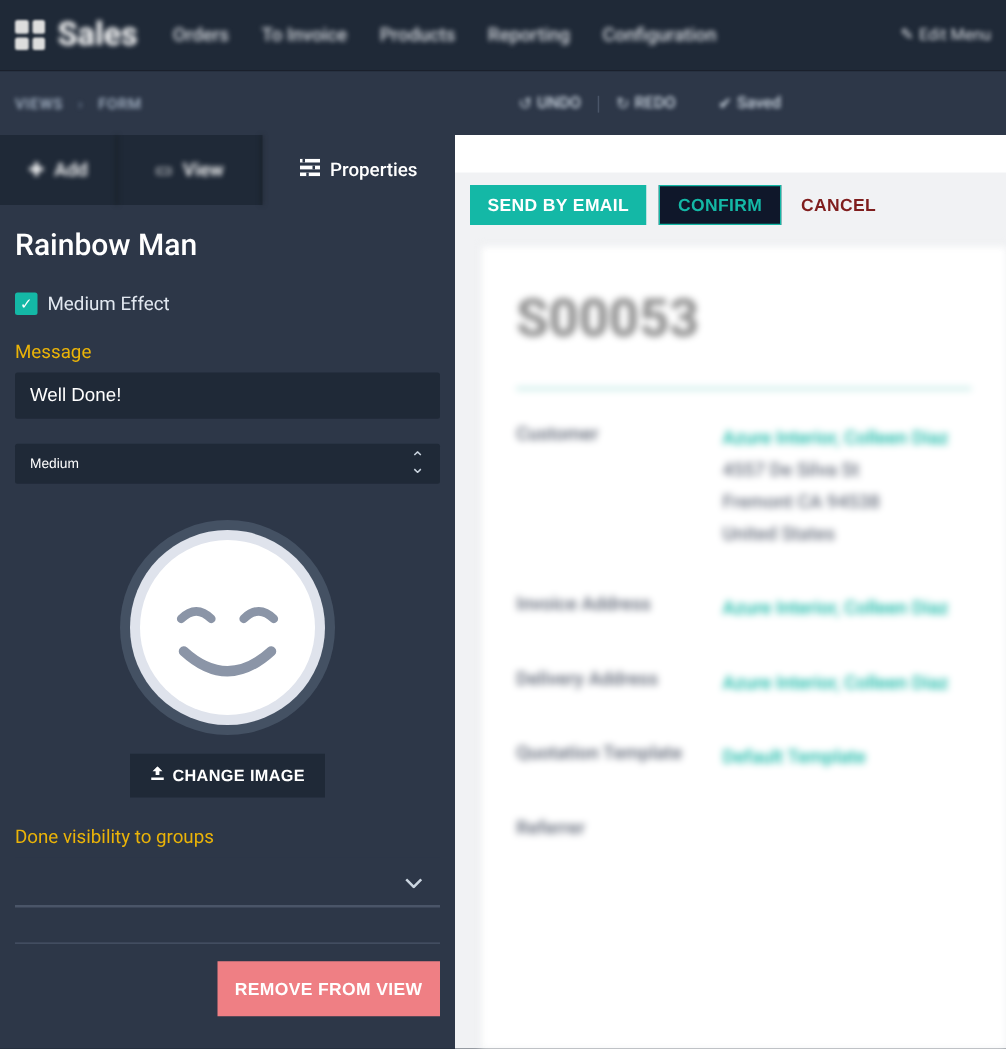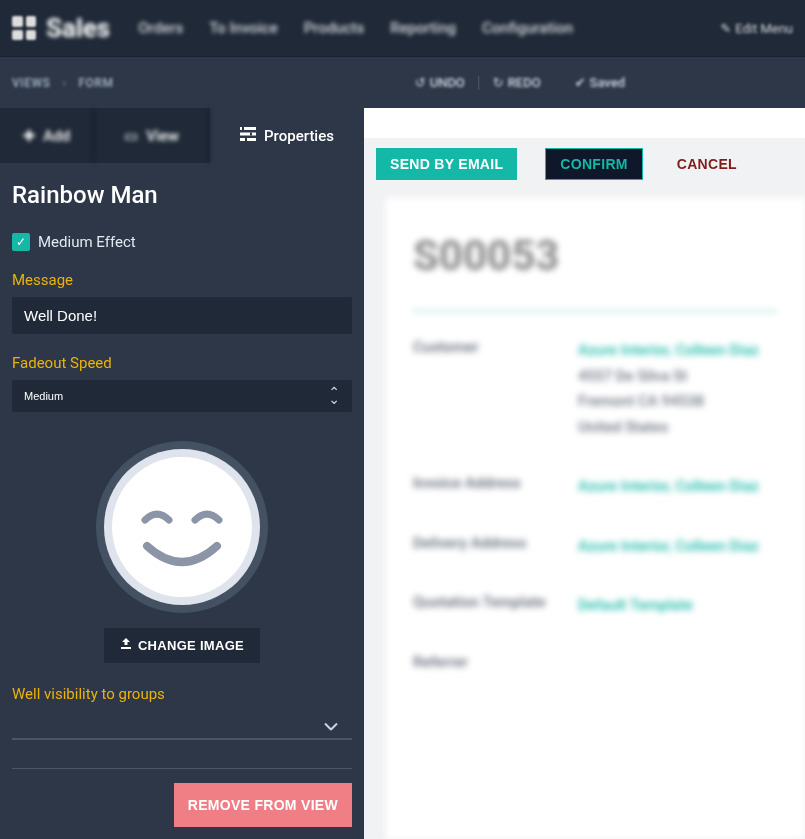--- a/index.html
+++ b/index.html
@@ -273,21 +273,21 @@
   flex-direction: column;
   position: relative;
 }
 .right-topbar {
   height: 30px;
   background: #fff;
 }
 .action-row {
   padding: 10px 12px 16px 12px;
   display: flex;
-  gap: 28px;
+  gap: 10px;
   align-items: center;
 }
 .btn-primary {
   background: #14b8a6;
   color: #fff;
   border: none;
   padding: 8px 14px;
   font-size: 14px;
   font-weight: 700;
   letter-spacing: 0.3px;
@@ -427,21 +427,20 @@
       <div class="checkbox-row">
         <div class="checkbox">
           <span>✓</span>
         </div>
         <span class="checkbox-label">Medium Effect</span>
       </div>
 
       <div class="field-label">Message</div>
       <input class="text-input" value="Well Done!" style="">
 
-      <div class="field-label">Fadeout Speed</div>
       <div class="select-row">
         <select class="select">
           <option>Medium</option>
         </select>
         <span class="select-caret">
             <span>⌃</span>
             <span>⌄</span>
           </span>
       </div>
 
@@ -460,21 +459,21 @@
           <span>
             <svg width="12" height="12" viewBox="0 0 12 12">
                 <path d="M6 0 L2 4 L4.5 4 L4.5 7 L7.5 7 L7.5 4 L10 4 Z" fill="#fff"></path>
                 <rect x="1" y="9" width="10" height="2" fill="#fff"></rect>
               </svg>
           </span>
           <span>CHANGE IMAGE</span>
         </button>
       </div>
 
-      <div class="field-label">Well visibility to groups</div>
+      <div class="field-label">Done visibility to groups</div>
       <div class="multi-select">
         <span class="select-caret-down">
           <svg width="14" height="8" viewBox="0 0 14 8">
               <path d="M1 1 L7 7 L13 1" stroke="#cbd5e0" stroke-width="2" fill="none"></path>
             </svg>
         </span>
       </div>
 
       <hr class="hr">
 

